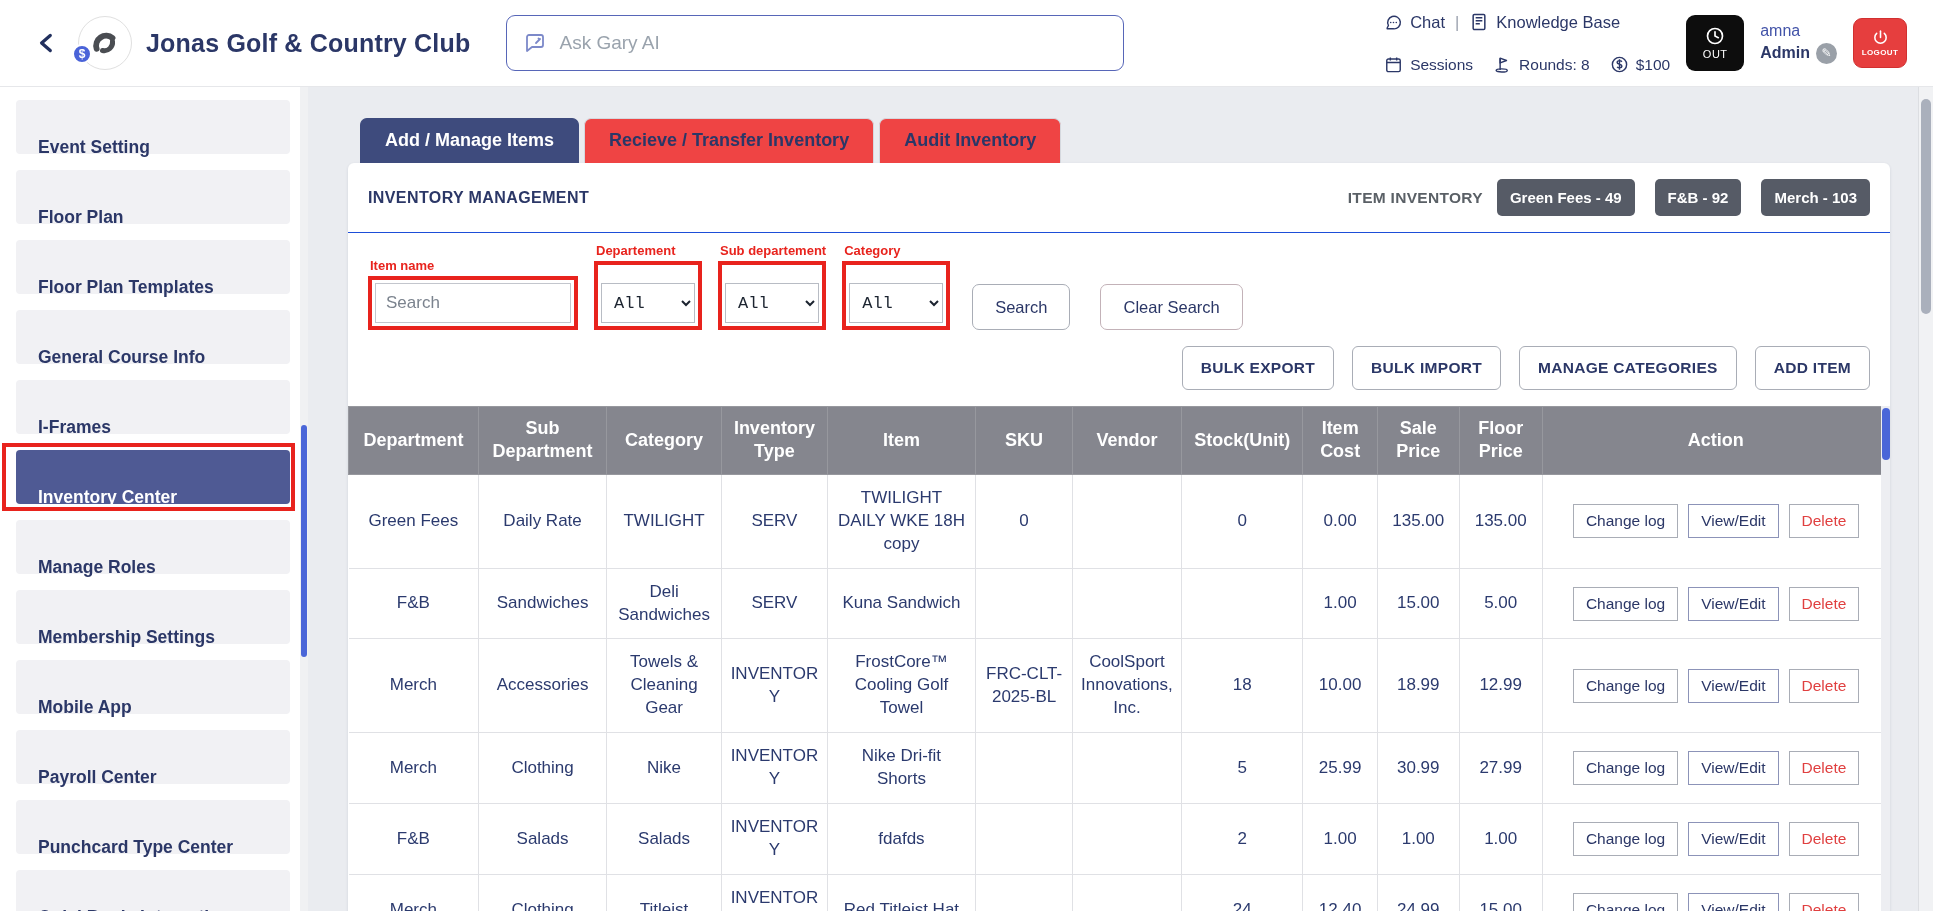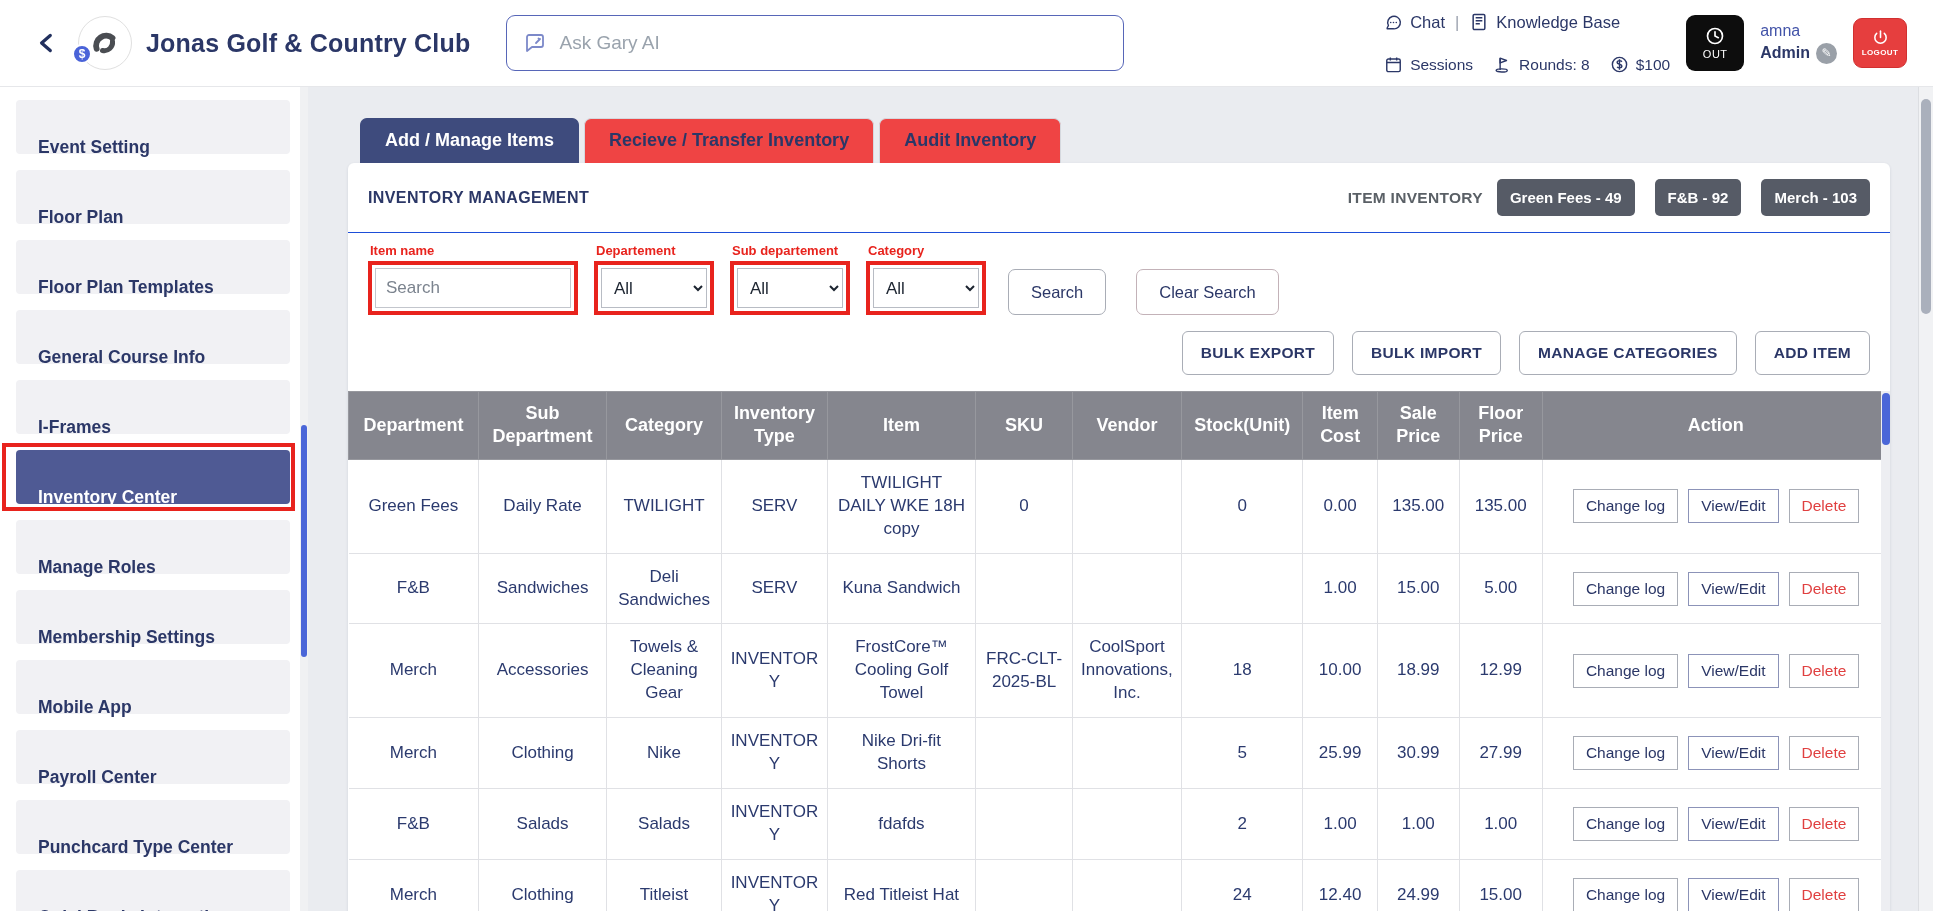--- a/index.html
+++ b/index.html
@@ -59,21 +59,21 @@
   .head-right { display:flex; align-items:center; gap:14px; }
   .inv-label { font-size:15.5px; font-weight:bold; color:#5a6066; letter-spacing:.3px; }
   .badge { background:#565b66; color:#fff; font-size:15px; font-weight:bold; padding:10px 13px; border-radius:5px; cursor:pointer; white-space:nowrap; }
 
   .filters { display:flex; align-items:flex-end; padding:10px 20px 6px; gap:16px; }
   .f-group { display:flex; flex-direction:column; gap:3px; }
   .f-label { color:#e8231d; font-size:13px; font-weight:bold; margin-left:2px; }
   .red-box { border:4px solid #e8231d; padding:3px; background:#fff; }
   .red-box input { width:196px; height:40px; border:1px solid #c3c6cd; font-size:17px; padding:0 10px; color:#33406e; font-family:inherit; outline:none; }
   .red-box input::placeholder { color:#7b838e; }
-  .red-box select { width:106px; height:40px; font-size:17px; color:#1c2430; border:1px solid #b8bcc4; background:#fff; padding:0 4px 0 8px; font-family:Liberation Sans, sans-serif; }
+  .red-box select { width:94px; height:40px; font-size:17px; color:#1c2430; border:1px solid #b8bcc4; background:#fff; padding:0 4px 0 8px; font-family:Liberation Mono, monospace;margin-top:15px; }
   .flt-btn { height:46px; padding:0 22px; background:#fff; border:1px solid #a9adb6; border-radius:7px; font-size:16.5px; color:#2b3767; font-family:inherit; cursor:pointer; }
   .flt-btn.search { margin-left:6px; }
   .flt-btn.clear { margin-left:14px; border-color:#c3b2b8; }
 
   .bulk-row { display:flex; justify-content:flex-end; gap:18px; padding:10px 20px 16px; }
   .bulk-btn { background:#fff; border:1px solid #a9adb6; border-radius:6px; padding:12px 18px; font-size:15.5px; font-weight:bold; color:#2b3767; letter-spacing:.3px; font-family:inherit; cursor:pointer; white-space:nowrap; }
 
   .table-wrap { position:relative; }
   table { width:100%; border-collapse:collapse; table-layout:fixed; }
   thead th { background:#85868e; color:#fff; font-size:18px; font-weight:bold; padding:10px 6px; border:1px solid #97989e; text-align:center; line-height:1.3; }

